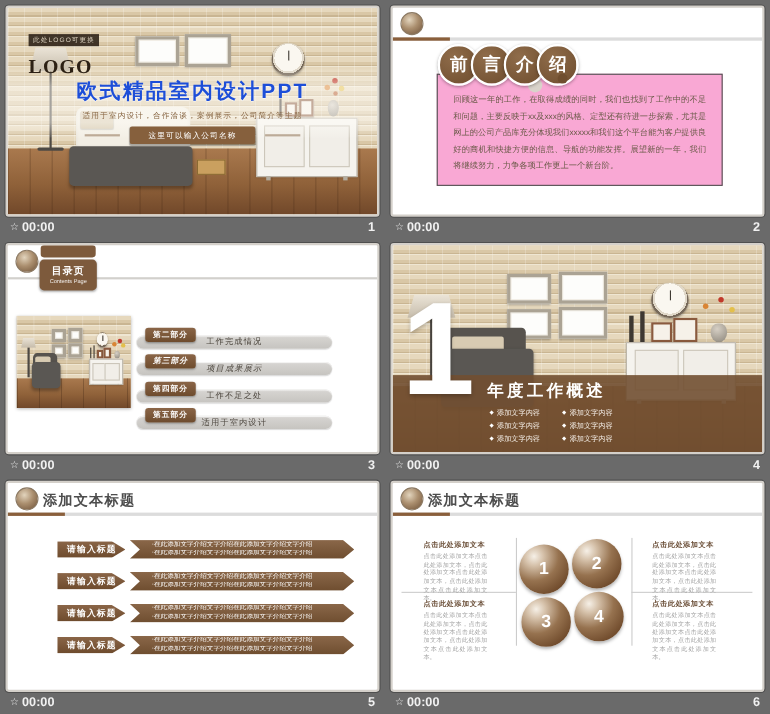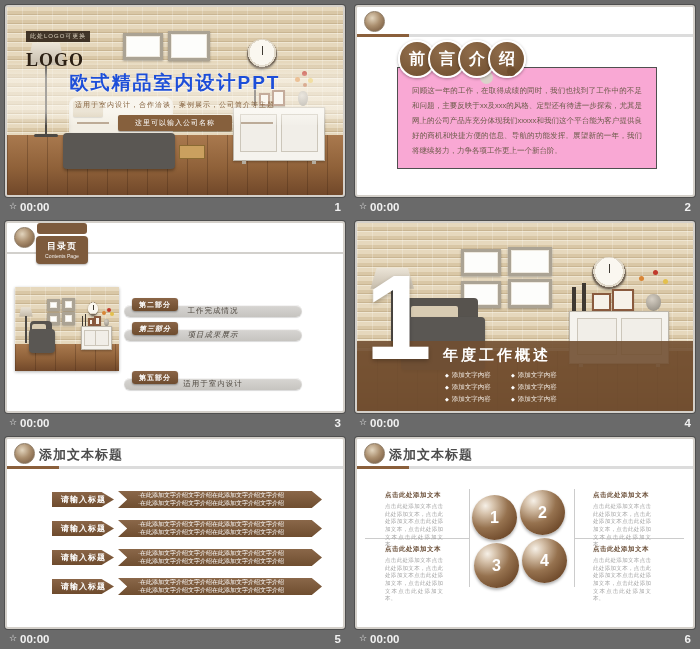--- a/index.html
+++ b/index.html
@@ -258,20 +258,24 @@
         </div>
       </div>
       <div class="toc-row" style="top:75px;">
         <div class="toc-bar">工作完成情况</div>
         <div class="toc-label">第二部分</div>
       </div>
       <div class="toc-row" style="top:99px;font-style:italic;">
         <div class="toc-bar">项目成果展示</div>
         <div class="toc-label">第三部分</div>
       </div>
+      <div class="toc-row" style="top:124px;">
+        <div class="toc-bar">工作不足之处</div>
+        <div class="toc-label">第四部分</div>
+      </div>
       <div class="toc-row" style="top:148px;">
         <div class="toc-bar">适用于室内设计</div>
         <div class="toc-label">第五部分</div>
       </div>
     </div>
     <div class="meta">
       <span class="left">
           <span class="star">☆</span>
           <span class="time">00:00</span>
         </span>

